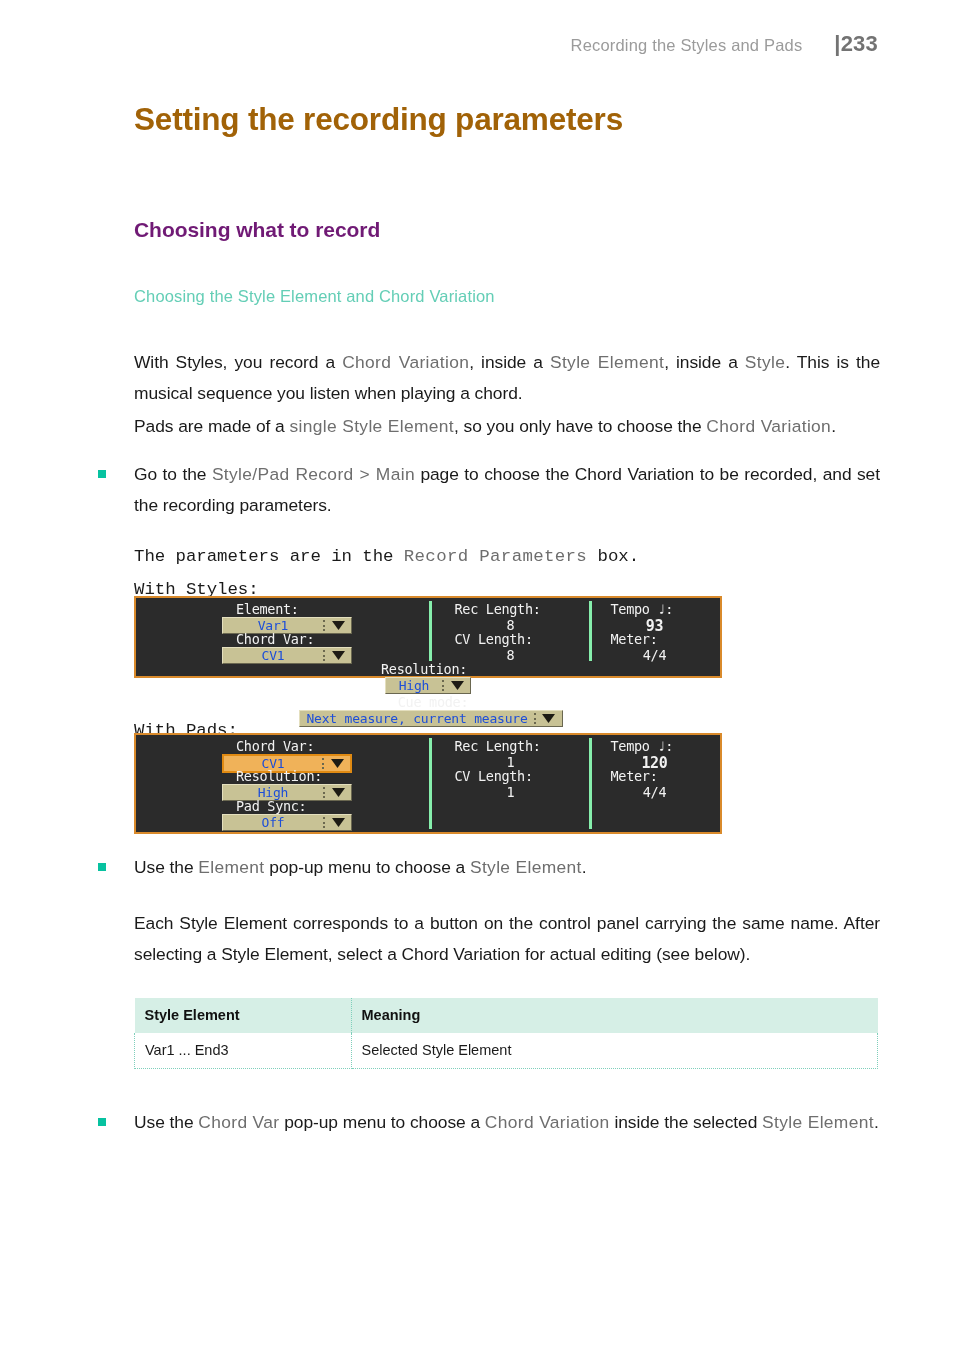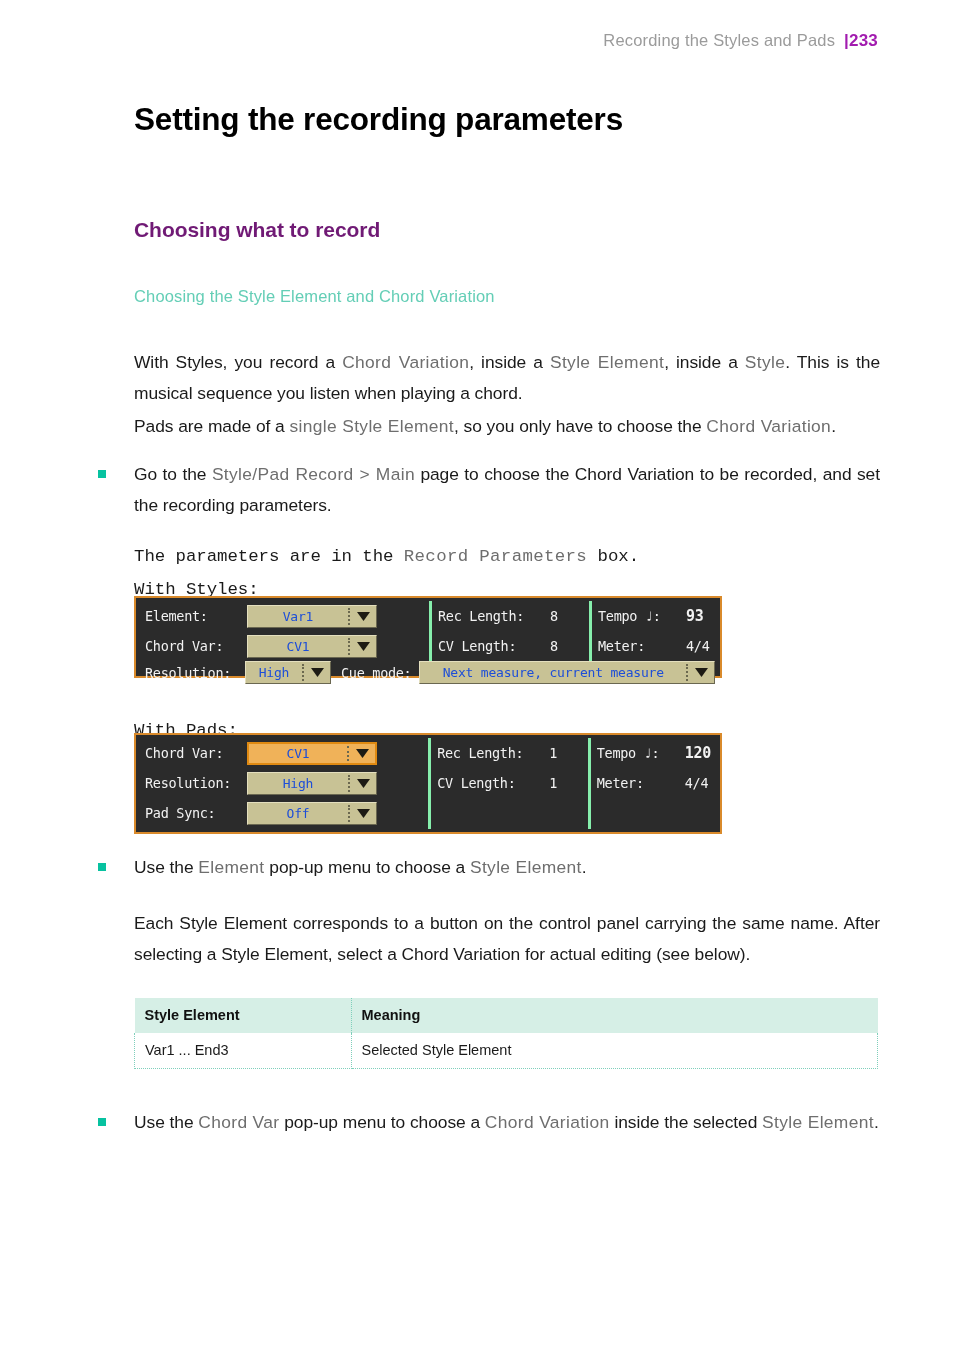--- a/index.html
+++ b/index.html
@@ -17,49 +17,49 @@
     overflow: hidden;
   }
 
   
   .page-header {
     position: absolute;
     top: 31px;
     right: 76px;
     display: flex;
     align-items: baseline;
-    gap: 9px;
+    gap: 32px;
   }
   .header-title {
     font-size: 16.5px;
     color: #9b9b9b;
     letter-spacing: .18px;
     white-space: nowrap;
   }
   .header-folio {
-    font-size: 17px;
-    color: #a21caf;
+    font-size: 22px;
+    color: #737373;
     font-weight: bold;
     letter-spacing: .2px;
     white-space: nowrap;
     text-align: right;
   }
 
   
   .content {
     position: absolute;
     left: 134px;
     top: 0;
     width: 746px;
   }
 
   h1.doc-title {
     font-size: 31.5px;
     font-weight: bold;
-    color: #000000;
+    color: #a16207;
     letter-spacing: -0.2px;
     margin: 0;
     position: absolute;
     top: 101px;
     left: 0;
     white-space: nowrap;
   }
 
   h2.sec-title {
     font-size: 21px;
@@ -147,20 +147,21 @@
   }
   .lcd-col + .lcd-col {
     border-left: 3px solid #86efac;
   }
   .lcd-row {
     display: flex;
     align-items: center;
     height: 30px;
     padding: 0 6px;
     box-sizing: border-box;
+    flex-direction: column;
   }
   .lcd-label {
     color: #f2f2f2;
     font-size: 13.5px;
     letter-spacing: -0.3px;
     white-space: nowrap;
   }
   .lcd-value {
     color: #f2f2f2;
     font-size: 13.5px;

